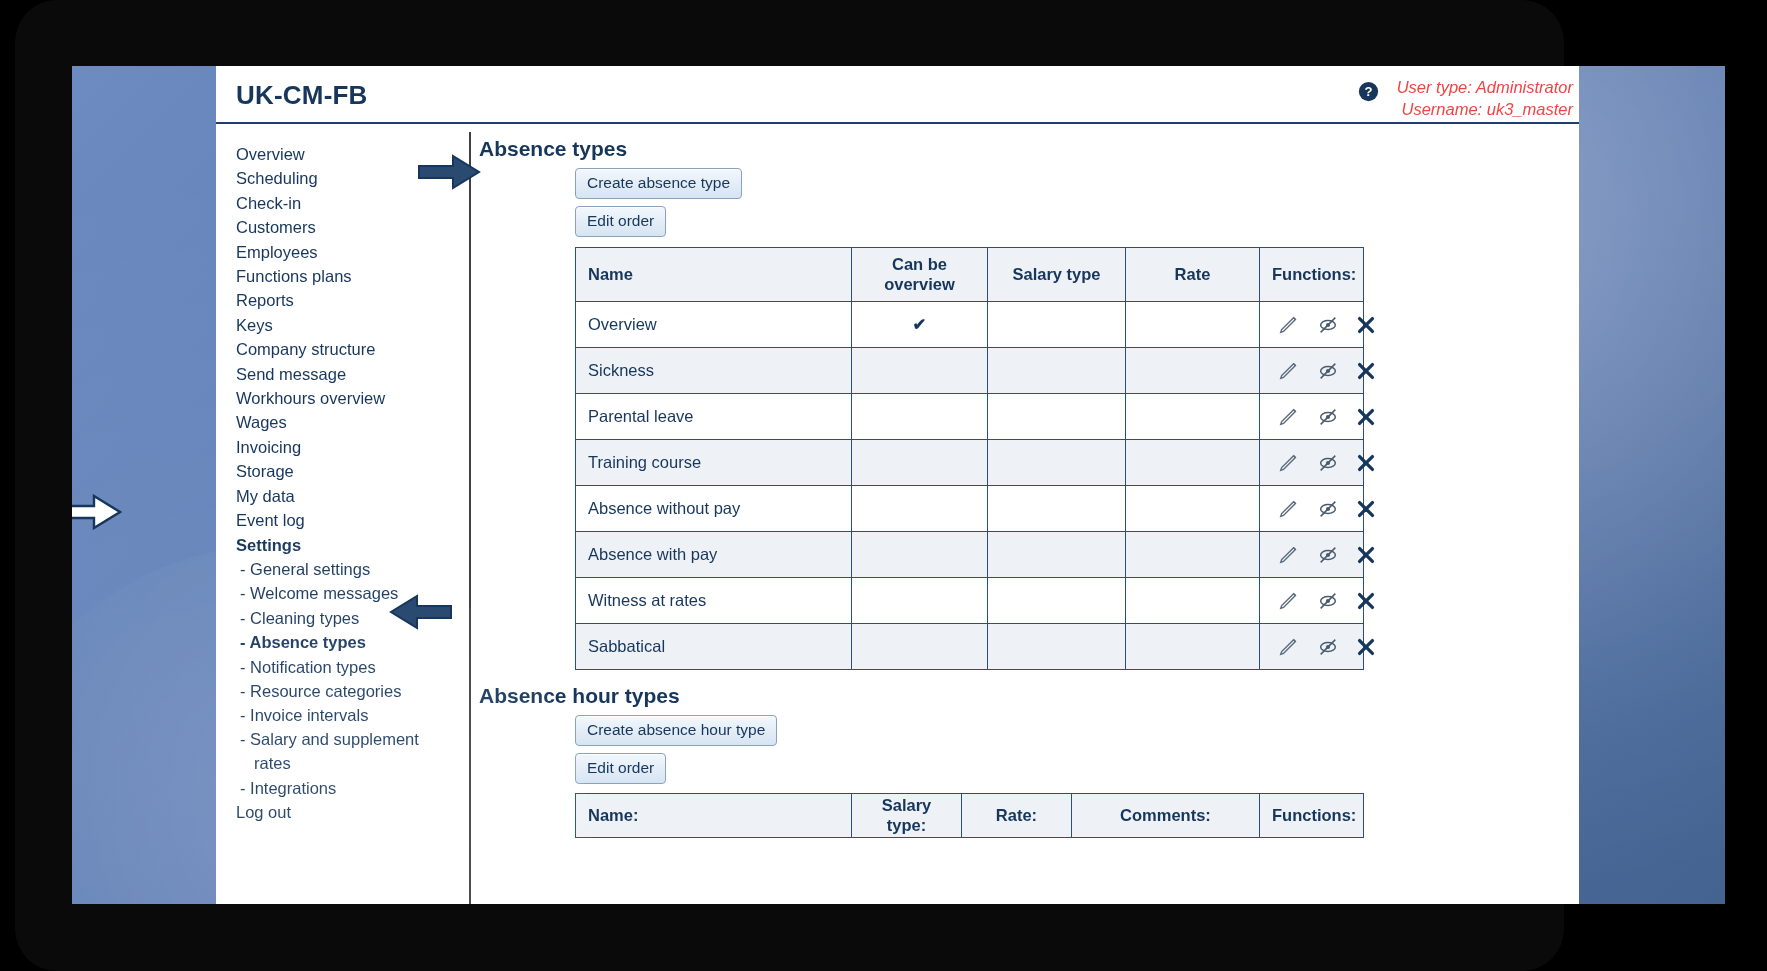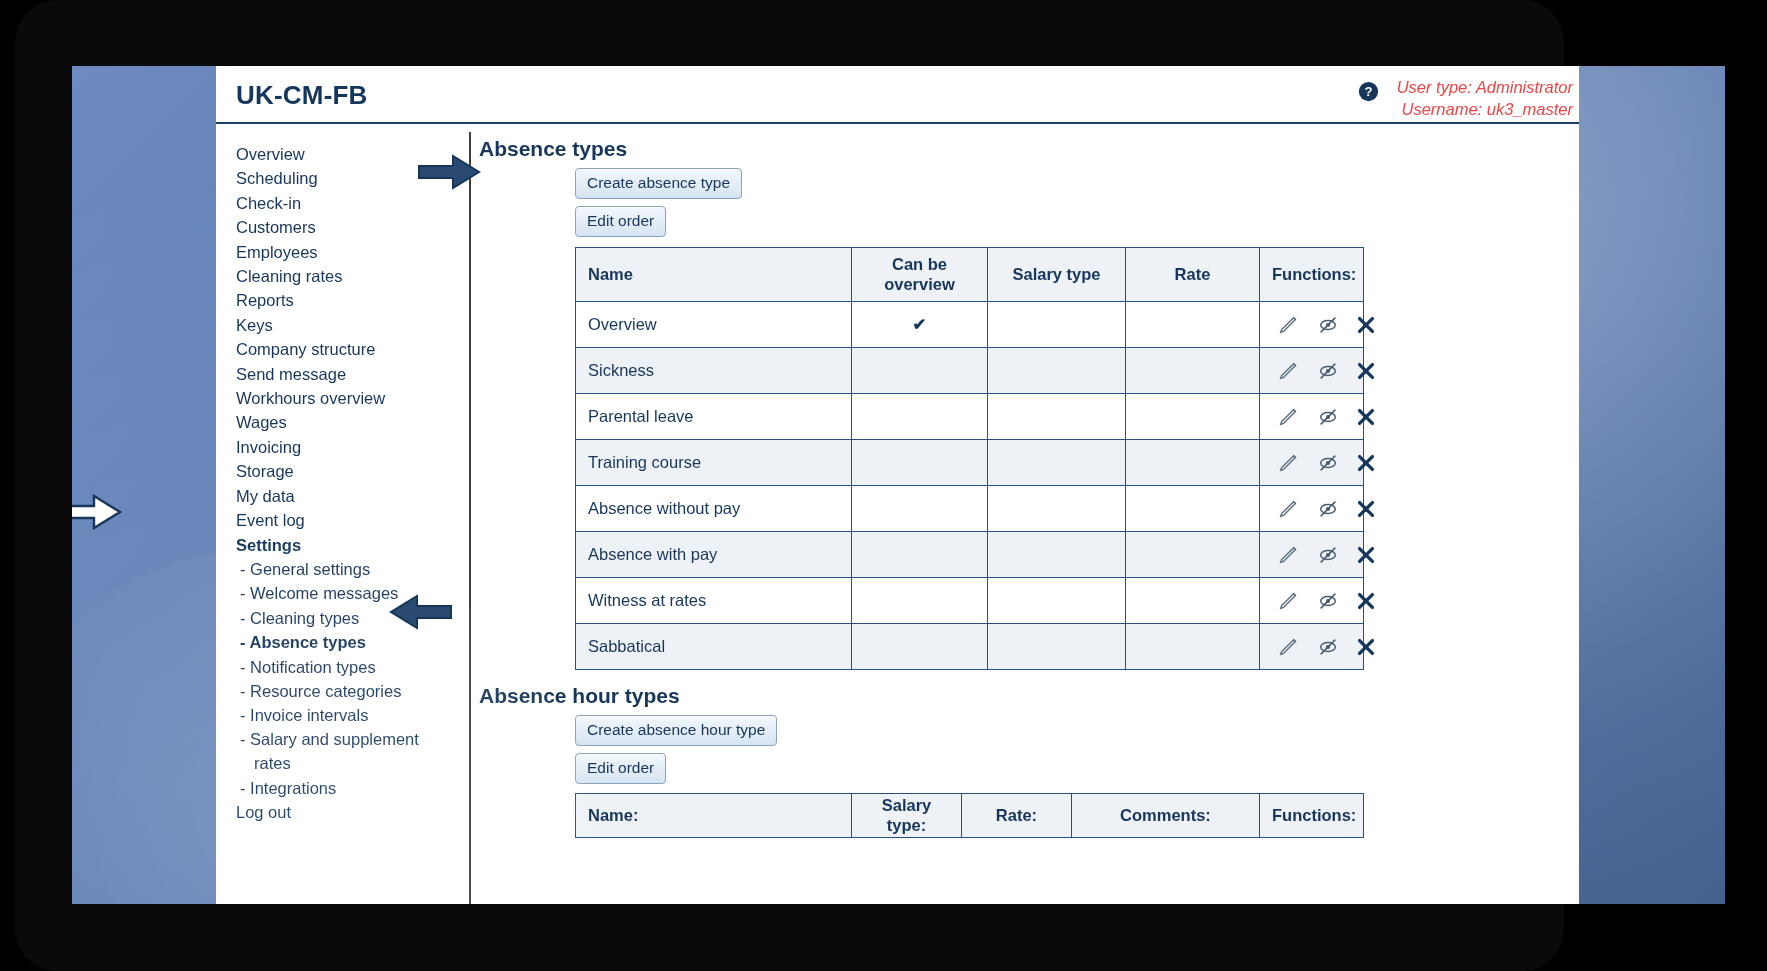--- a/index.html
+++ b/index.html
@@ -235,21 +235,21 @@
       </div>
 
       <div id="app-body">
 
         <div id="sidebar">
           <div class="nav-item"><span>Overview</span></div>
           <div class="nav-item"><span>Scheduling</span></div>
           <div class="nav-item"><span>Check-in</span></div>
           <div class="nav-item"><span>Customers</span></div>
           <div class="nav-item"><span>Employees</span></div>
-          <div class="nav-item"><span>Cleaning rates</span></div>
+          <div class="nav-item"><span>Functions plans</span></div>
           <div class="nav-item"><span>Reports</span></div>
           <div class="nav-item"><span>Keys</span></div>
           <div class="nav-item"><span>Company structure</span></div>
           <div class="nav-item"><span>Send message</span></div>
           <div class="nav-item"><span>Workhours overview</span></div>
           <div class="nav-item"><span>Wages</span></div>
           <div class="nav-item"><span>Invoicing</span></div>
           <div class="nav-item"><span>Storage</span></div>
           <div class="nav-item"><span>My data</span></div>
           <div class="nav-item"><span>Event log</span></div>

